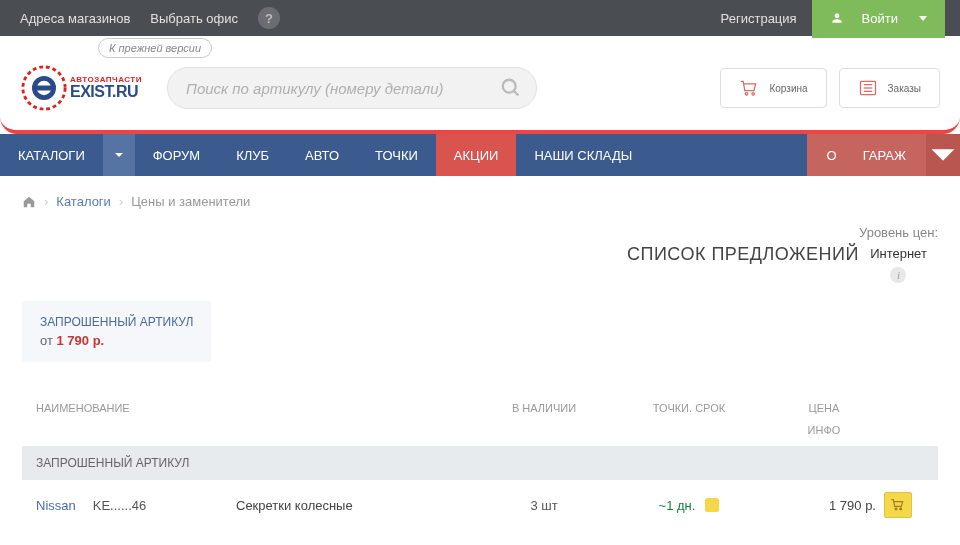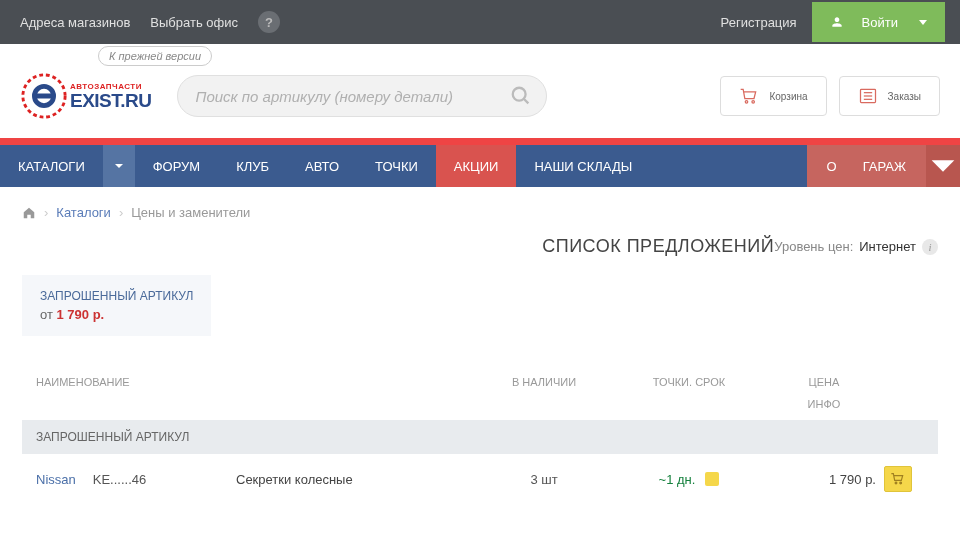--- a/index.html
+++ b/index.html
@@ -1,36 +1,36 @@
 <!DOCTYPE html>
 <html><head>
   <meta charset="utf-8">
   <style>
     * { margin: 0; padding: 0; box-sizing: border-box; }
     body { font-family: Arial, sans-serif; font-size: 13px; color: #333; background: #fff; width: 960px; }
     
     
-    .topbar { background: #4a4e53; height: 44px; display: flex; justify-content: space-between; padding: 0 15px 0 20px; }
+    .topbar { background: #4a4e53; height: 36px; display: flex; justify-content: space-between; padding: 0 15px 0 20px; }
     .topbar-left { display: flex; align-items: center; gap: 20px; }
     .topbar-link { color: #e0e0e0; text-decoration: none; font-size: 13px; }
     .help-icon { width: 22px; height: 22px; background: #6a6e73; border-radius: 50%; display: inline-flex; align-items: center; justify-content: center; color: #bbb; font-size: 13px; font-weight: bold; }
     .topbar-right { display: flex; align-items: center; gap: 15px; }
     .login-btn { background: #7fbb5b; color: #fff; padding: 11px 18px; display: flex; align-items: center; gap: 18px; font-size: 13px; height: 40px; }
     .login-btn svg { width: 14px; height: 14px; fill: #fff; }
     .caret-down { display: inline-block; width: 0; height: 0; border-left: 4px solid transparent; border-right: 4px solid transparent; border-top: 5px solid #fff; margin-left: 3px; }
     
     
-    .header { background: #fff; padding: 10px 20px 18px; display: flex; align-items: center; gap: 25px; border-bottom: 7px solid #ef4444; }
+    .header { background: #fff; padding: 10px 20px 18px; display: flex; align-items: center; gap: 25px; border-bottom: 4px solid #ef4444; border-radius: 17px; }
     .logo-area { position: relative; }
     .old-version { position: absolute; top: -8px; left: 78px; background: #fff; border: 1px solid #ccc; border-radius: 12px; padding: 3px 10px; font-size: 11px; font-style: italic; color: #888; white-space: nowrap; }
     .logo { display: flex; align-items: center; gap: 2px; margin-top: 18px; }
     .logo-gear { width: 48px; height: 48px; }
     .logo-text { display: flex; flex-direction: column; line-height: 1; }
     .logo-sub { color: #d22; font-size: 8px; letter-spacing: 0.5px; font-weight: bold; }
-    .logo-main { color: #2a4a8a; font-weight: bold; font-size: 19px; letter-spacing: -0.5px; }
+    .logo-main { color: #2a4a8a; font-weight: bold; font-size: 16px; letter-spacing: -0.5px; }
     
     .search-wrap { flex: 1; max-width: 370px; margin-top: 18px; }
     .search-box { background: #f2f2f2; border: 1px solid #e0e0e0; border-radius: 22px; height: 42px; display: flex; align-items: center; padding: 0 14px 0 18px; }
     .search-input { flex: 1; border: none; background: transparent; font-size: 15px; color: #a21caf; font-style: italic; outline: none; }
     .search-input::placeholder { color: #b0b0b0; font-style: italic; }
     .search-icon { width: 22px; height: 22px; }
     
     .header-btns { display: flex; gap: 12px; margin-left: auto; margin-top: 18px; }
     .header-btn { border: 1px solid #ddd; border-radius: 4px; padding: 10px 18px; display: flex; align-items: center; gap: 10px; color: #666; font-size: 10px; background: #fff; cursor: pointer; }
     .header-btn svg { width: 20px; height: 18px; }
@@ -47,21 +47,21 @@
     
     
     .content { padding: 18px 22px; }
     .breadcrumb { display: flex; align-items: center; gap: 8px; font-size: 13px; color: #999; margin-bottom: 16px; }
     .breadcrumb a { color: #5a7cb8; text-decoration: none; }
     .bc-sep { color: #ccc; }
     .home-icon { width: 14px; height: 14px; fill: #999; }
     
     .page-head { display: flex; align-items: center; justify-content: flex-end; margin-bottom: 18px; }
     .page-title { font-size: 18px; font-weight: normal; color: #444; letter-spacing: 0.5px; }
-    .price-level { font-size: 13px; color: #888; display: flex; align-items: center; gap: 6px; }
+    .price-level { font-size: 13px; color: #888; display: flex; align-items: center; gap: 6px; flex-direction: column; }
     .price-level-val { color: #333; }
     .info-icon { width: 16px; height: 16px; background: #e8e8e8; border-radius: 50%; display: inline-flex; align-items: center; justify-content: center; color: #999; font-style: italic; font-size: 11px; font-family: serif; }
     
     .requested-box { background: #f5f7fa; padding: 14px 18px; display: inline-block; margin-bottom: 30px; }
     .requested-label { color: #4a6a9a; font-size: 12px; font-weight: 500; margin-bottom: 4px; }
     .requested-price { color: #666; font-size: 13px; }
     .requested-price b { color: #c33; font-weight: bold; }
     
     
     .tbl { width: 100%; }

